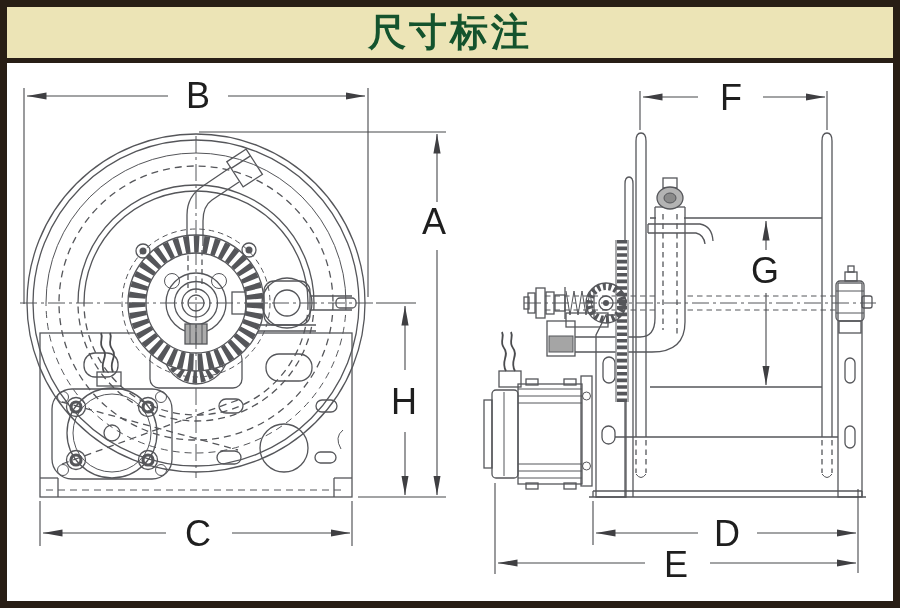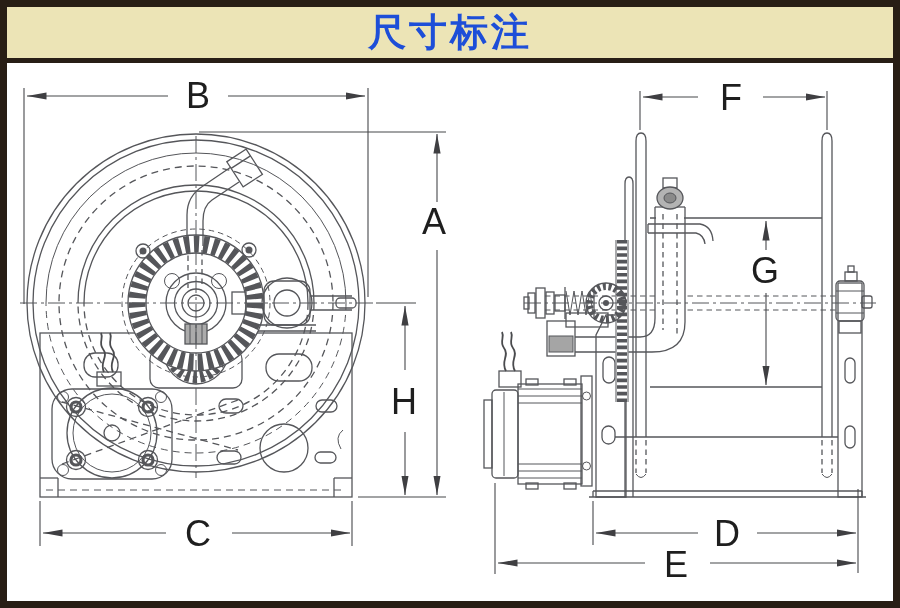--- a/index.html
+++ b/index.html
@@ -1,18 +1,18 @@
 <!DOCTYPE html>
 <html><head>
 <meta charset="utf-8">
 <style>
   html,body{margin:0;padding:0;background:#3a3028;}
   .frame{width:900px;height:608px;box-sizing:border-box;border:7px solid #281e15;background:#ffffff;position:relative;font-family:"Liberation Sans",sans-serif;}
   .title-bar{height:51px;background:#ece4b6;border-bottom:5px solid #281e15;display:flex;align-items:center;justify-content:center;}
-  .title-bar span{font-size:38px;font-weight:bold;color:#1d4ed8;letter-spacing:3px;font-family:"DejaVu Sans","Liberation Sans",sans-serif;}
+  .title-bar span{font-size:38px;font-weight:bold;color:#14532d;letter-spacing:3px;font-family:"DejaVu Sans","Liberation Sans",sans-serif;}
   .drawing{position:relative;width:886px;height:538px;background:#ffffff;}
   svg{display:block;}
   .ln{stroke:#55565a;stroke-width:1.3;fill:none;}
   .lnt{stroke:#55565a;stroke-width:1;fill:none;}
   .wire{stroke:#4a4b4e;stroke-width:1.8;fill:none;}
   .dsh{stroke-dasharray:7,5;}
   .dsh2{stroke-dasharray:5.5,4;}
   .cl{stroke:#55565a;stroke-width:1;fill:none;stroke-dasharray:17,4,3,4;}
   .teeth{stroke:#55565a;fill:none;}
   .dim{stroke:#47484b;stroke-width:1.1;fill:none;}

